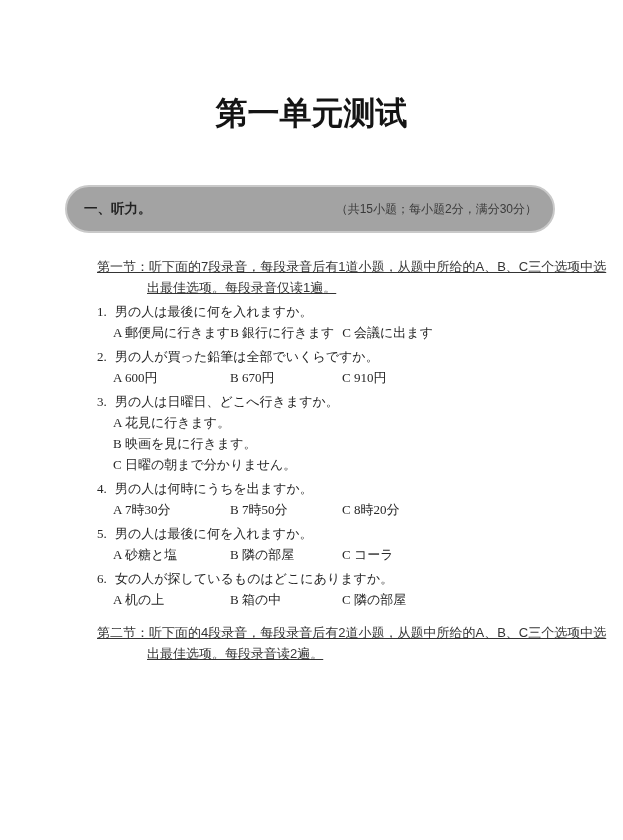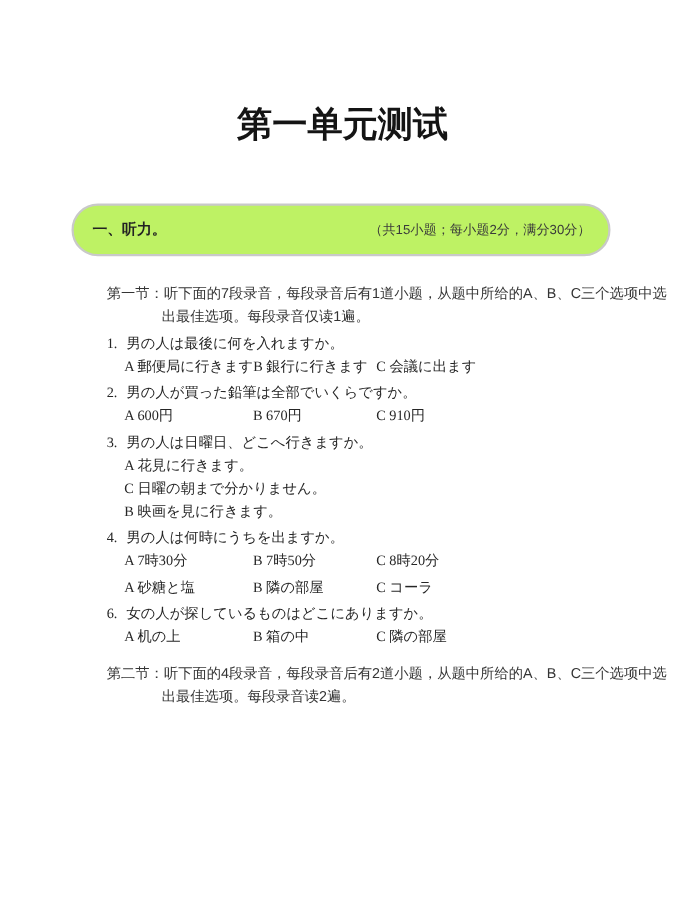--- a/index.html
+++ b/index.html
@@ -16,39 +16,39 @@
     margin:0;text-align:center;
     font-family:"Liberation Serif","DejaVu Serif",serif;
     font-size:32px;line-height:38px;font-weight:700;color:#141414;
   }
   .section-box{
     position:absolute;top:185px;left:65px;width:490px;height:48px;
     box-sizing:border-box;
     border:2px solid #c9c9c9;border-radius:24px;
     display:flex;align-items:center;justify-content:space-between;
     padding:0 16px 0 17px;
-    background:#bef264;
+    background:#a3a3a3;
   }
   .sec-heading{
     font-family:"Liberation Sans","DejaVu Sans",sans-serif;
     font-size:13.5px;font-weight:700;color:#222222;
   }
   .sec-points{
     font-family:"Liberation Sans","DejaVu Sans",sans-serif;
     font-size:12px;color:#3a3a3a;margin-left:40px;
   }
   .content{
     position:absolute;top:256px;left:97px;width:500px;
     font-size:13px;line-height:21px;
   }
   .instructions{
     font-family:"Liberation Sans","DejaVu Sans",sans-serif;
     color:#343434;
   }
-  .instr-line{white-space:nowrap;}
+  .instr-line{white-space:nowrap;text-decoration:underline;}
   .instr-cont{padding-left:50px;}
   .part-gap{margin-top:12px;}
   .question{margin-top:3px;}
   .q-num{display:inline-block;min-width:18px;}
   .opt-row{padding-left:16px;white-space:nowrap;}
   .opt{display:inline-block;}
   .opt-col0{min-width:117px;}
   .opt-col1{min-width:112px;}
   .opt-line{padding-left:16px;}
   .page-number{
@@ -78,28 +78,29 @@
         <div class="q-stem-line"><span class="q-num">1.</span><span class="q-stem">男の人は最後に何を入れますか。</span></div>
         <div class="opt-row"><span class="opt opt-col0">A 郵便局に行きます</span><span class="opt opt-col1">B 銀行に行きます</span><span class="opt opt-col2">C 会議に出ます</span></div>
       </div>
       <div class="question">
         <div class="q-stem-line"><span class="q-num">2.</span><span class="q-stem">男の人が買った鉛筆は全部でいくらですか。</span></div>
         <div class="opt-row"><span class="opt opt-col0">A 600円</span><span class="opt opt-col1">B 670円</span><span class="opt opt-col2">C 910円</span></div>
       </div>
       <div class="question">
         <div class="q-stem-line"><span class="q-num">3.</span><span class="q-stem">男の人は日曜日、どこへ行きますか。</span></div>
         <div class="opt-line">A 花見に行きます。</div>
+        <div class="opt-line">B 映画を見に行きます。</div>
         <div class="opt-line">C 日曜の朝まで分かりません。</div>
-        <div class="opt-line">B 映画を見に行きます。</div>
       </div>
       <div class="question">
         <div class="q-stem-line"><span class="q-num">4.</span><span class="q-stem">男の人は何時にうちを出ますか。</span></div>
         <div class="opt-row"><span class="opt opt-col0">A 7時30分</span><span class="opt opt-col1">B 7時50分</span><span class="opt opt-col2">C 8時20分</span></div>
       </div>
       <div class="question">
+        <div class="q-stem-line"><span class="q-num">5.</span><span class="q-stem">男の人は最後に何を入れますか。</span></div>
         <div class="opt-row"><span class="opt opt-col0">A 砂糖と塩</span><span class="opt opt-col1">B 隣の部屋</span><span class="opt opt-col2">C コーラ</span></div>
       </div>
       <div class="question">
         <div class="q-stem-line"><span class="q-num">6.</span><span class="q-stem">女の人が探しているものはどこにありますか。</span></div>
         <div class="opt-row"><span class="opt opt-col0">A 机の上</span><span class="opt opt-col1">B 箱の中</span><span class="opt opt-col2">C 隣の部屋</span></div>
       </div>
       <div class="instructions part-gap">
         <div class="instr-line"><span class="instr-label">第二节：</span><span>听下面的4段录音，每段录音后有2道小题，从题中所给的A、B、C三个选项中选</span></div>
         <div class="instr-line instr-cont">出最佳选项。每段录音读2遍。</div>
       </div>

